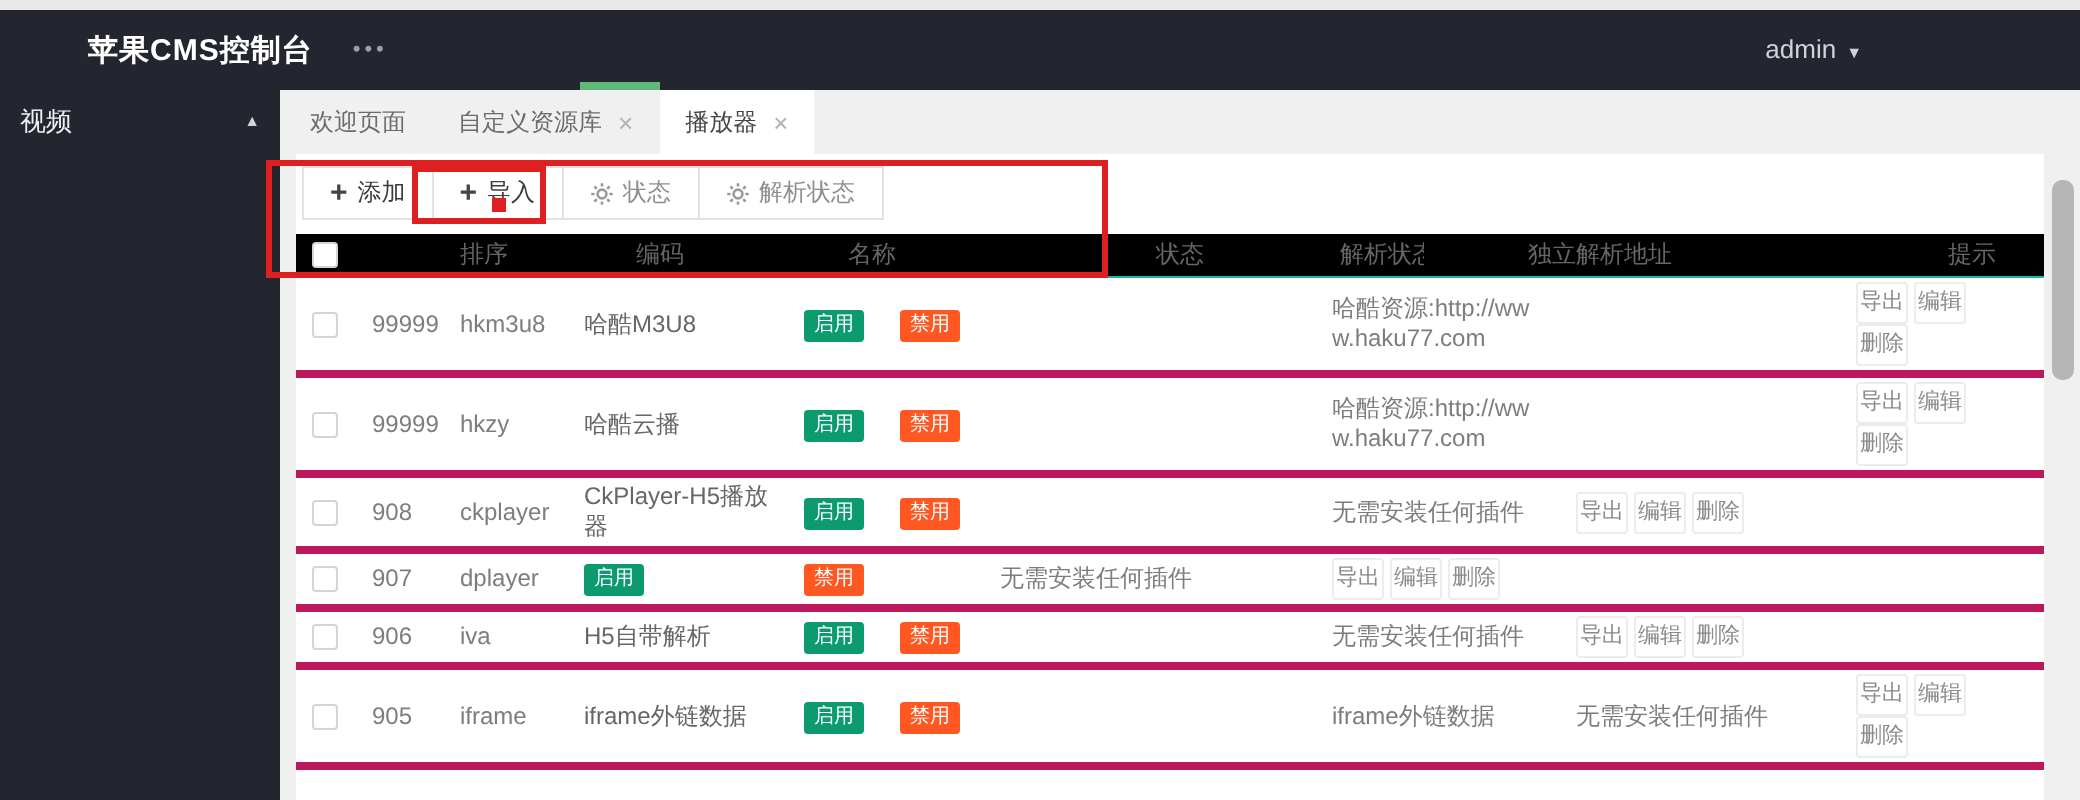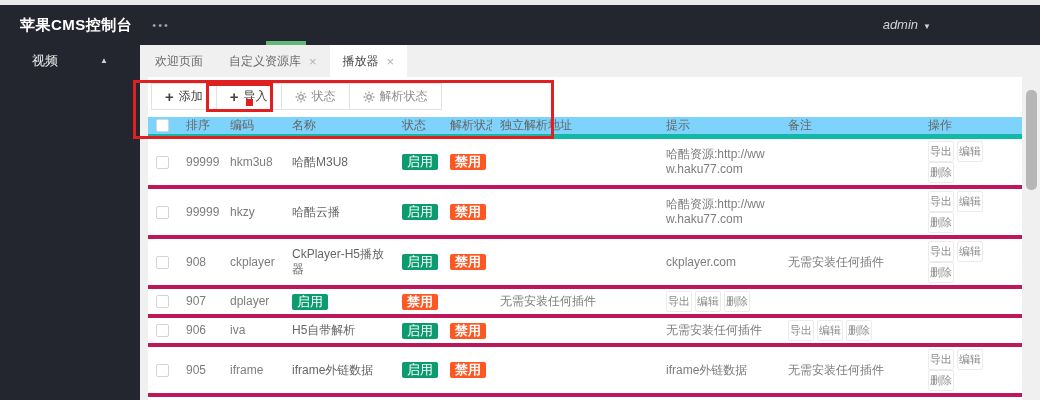--- a/index.html
+++ b/index.html
@@ -5,36 +5,36 @@
   * { margin:0; padding:0; box-sizing:border-box; }
   html,body { width:1040px; height:400px; overflow:hidden;
     font-family:"Liberation Sans","DejaVu Sans",sans-serif; font-size:12px; background:#f0f0f0; }
   #stage { position:relative; width:1040px; height:400px; overflow:hidden; }
 
   .topstrip { position:absolute; top:0; left:0; width:100%; height:5px; background:#e9e9e9; }
 
   
   .navbar { position:absolute; top:5px; left:0; width:100%; height:40px;
     background:var(--navbar-bg); display:flex; align-items:center; color:#cfd3d8; }
-  .brand { color:#fff; font-size:15px; font-weight:bold; padding:0 16px 0 20px; letter-spacing:.5px; white-space:nowrap; }
+  .brand { color:#fff; font-size:15px; font-weight:bold; padding:0 16px 0 20px; letter-spacing:.5px; white-space:nowrap;margin-left:24px; }
   .nav-dots { color:#9aa0a8; font-size:11px; letter-spacing:2px; margin:0 18px 0 4px; }
   .nav-menu { display:flex; height:40px; align-items:center; }
   .nav-item { padding:0 14px; height:40px; line-height:40px; font-size:13px; color:#cfd3d8;
     position:relative; cursor:pointer; white-space:nowrap; }
   .nav-item.active::after { content:""; position:absolute; left:50%; transform:translateX(-50%);
     bottom:0; width:40px; height:4px; background:var(--accent-green); }
   .nav-right { margin-left:auto; display:flex; align-items:center; padding-right:10px; }
-  .nav-right .nav-item { padding:0 11px;font-style:italic; }
+  .nav-right .nav-item { padding:0 11px; }
   .caret { font-size:8px; margin-left:5px; color:#cfd3d8; }
 
   
   .sidebar { position:absolute; top:45px; left:0; width:140px; height:355px;
     background:var(--sidebar-bg); overflow:hidden; }
   .side-header { height:31px; display:flex; align-items:center; justify-content:space-between;
-    padding:0 32px; color:#eef0f2; font-size:13px; cursor:pointer; }
+    padding:0 10px; color:#eef0f2; font-size:13px; cursor:pointer; }
   .side-caret { font-size:8px; color:#cfd3d8; }
   .side-item { height:25.35px; line-height:25.35px; padding-left:14px; color:#8f959d;
     font-size:12.5px; cursor:pointer; white-space:nowrap; }
   .side-item.active { color:#fff; font-weight:bold; }
 
   
   .main { position:absolute; top:45px; left:140px; right:0; bottom:0; background:#f0f0f0;border-radius:12px; }
   .tabbar { position:absolute; top:0; left:0; right:0; height:32px; display:flex; padding-left:2px; }
   .tab { display:flex; align-items:center; padding:0 13px; font-size:12px; color:#6b6b6b;
     height:32px; cursor:pointer; white-space:nowrap; }
@@ -48,32 +48,32 @@
   .tbtn { display:inline-flex; align-items:center; height:27px; padding:0 13px;
     border:1px solid #e2e2e2; background:#fff; margin-right:-1px; font-size:12px;
     color:#3c3c3c; cursor:pointer; white-space:nowrap; }
   .tbtn.gray { color:#8e8e8e; }
   .tbtn .plus { font-size:15px; margin-right:5px; font-weight:bold; color:#444; }
   .tbtn .gear { margin-right:5px; display:inline-flex; }
 
   
   :root { --cols: 30px 44px 62px 110px 48px 50px 166px 122px 140px 1fr; }
   .thead, .trow { display:grid; grid-template-columns:var(--cols); align-items:center; }
-  .thead { background:#7dd3fc; border-bottom:5px solid #14b8a6; height:22px; }
+  .thead { background:#000000; border-bottom:1px solid #14b8a6; height:22px;gap:44px; }
   .thead .cell { color:#666; padding:0 8px; font-size:12px; white-space:nowrap; overflow:hidden; }
   .trow { border-bottom:4px solid #be185d; min-height:20px; }
   .cell { padding:2px 8px; color:#7d7d7d; line-height:15px; font-size:12px; overflow:hidden; }
   .cell.name { color:#666; }
   .cell.note { word-break:break-all; }
   .cb { width:13px; height:13px; border:1px solid #d4d4d4; border-radius:2px; background:#fff;
     margin-left:8px; cursor:pointer; }
   .badge { display:inline-block; padding:2px 5px; border-radius:2px; color:#fff;
-    font-size:13px; line-height:12px; white-space:nowrap; }
+    font-size:10px; line-height:12px; white-space:nowrap; }
   .badge.on { background:var(--badge-on); }
-  .badge.off { background:var(--badge-off);font-weight:bold; }
+  .badge.off { background:var(--badge-off); }
   .abtn { display:inline-block; padding:2px 1px; border:1px solid #ececec; border-radius:2px;
     background:#fff; color:#8a8a8a; font-size:11px; margin-right:3px; cursor:pointer; white-space:nowrap; }
 
   
   .scroll-thumb { position:absolute; left:1026px; top:90px; width:11px; height:100px;
     background:#b6b6b6; border-radius:5px; cursor:pointer; }
 
   
   .anno { position:absolute; border:3px solid var(--annotation); pointer-events:none; z-index:50; }
   .anno-outer { left:133px; top:80px; width:421px; height:59px; }
@@ -237,21 +237,20 @@
           <div class="trow">
             <div class="cell" style="padding-left:0">
               <div class="cb"></div>
             </div>
             <div class="cell">908</div>
             <div class="cell">ckplayer</div>
             <div class="cell name">CkPlayer-H5播放器</div>
             <div class="cell"><span class="badge on">启用</span></div>
             <div class="cell"><span class="badge off">禁用</span></div>
             <div class="cell"></div>
-            <div class="cell note">ckplayer.com</div>
             <div class="cell tip">无需安装任何插件</div>
             <div class="cell"><span class="abtn">导出</span><span class="abtn">编辑</span><span class="abtn">删除</span></div>
           </div>
           <div class="trow">
             <div class="cell" style="padding-left:0">
               <div class="cb"></div>
             </div>
             <div class="cell">907</div>
             <div class="cell">dplayer</div>
             <div class="cell"><span class="badge on">启用</span></div>

